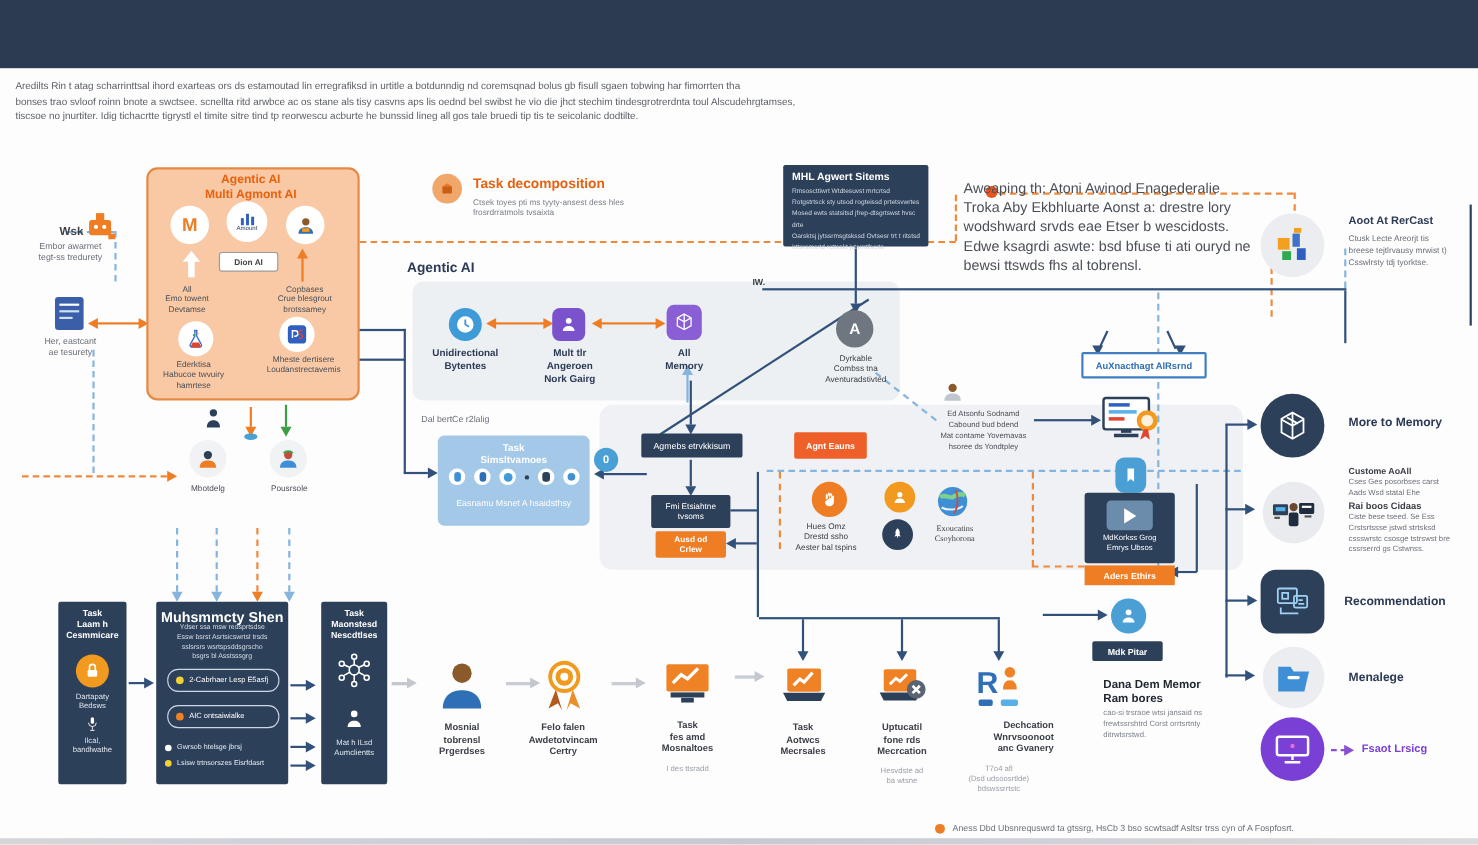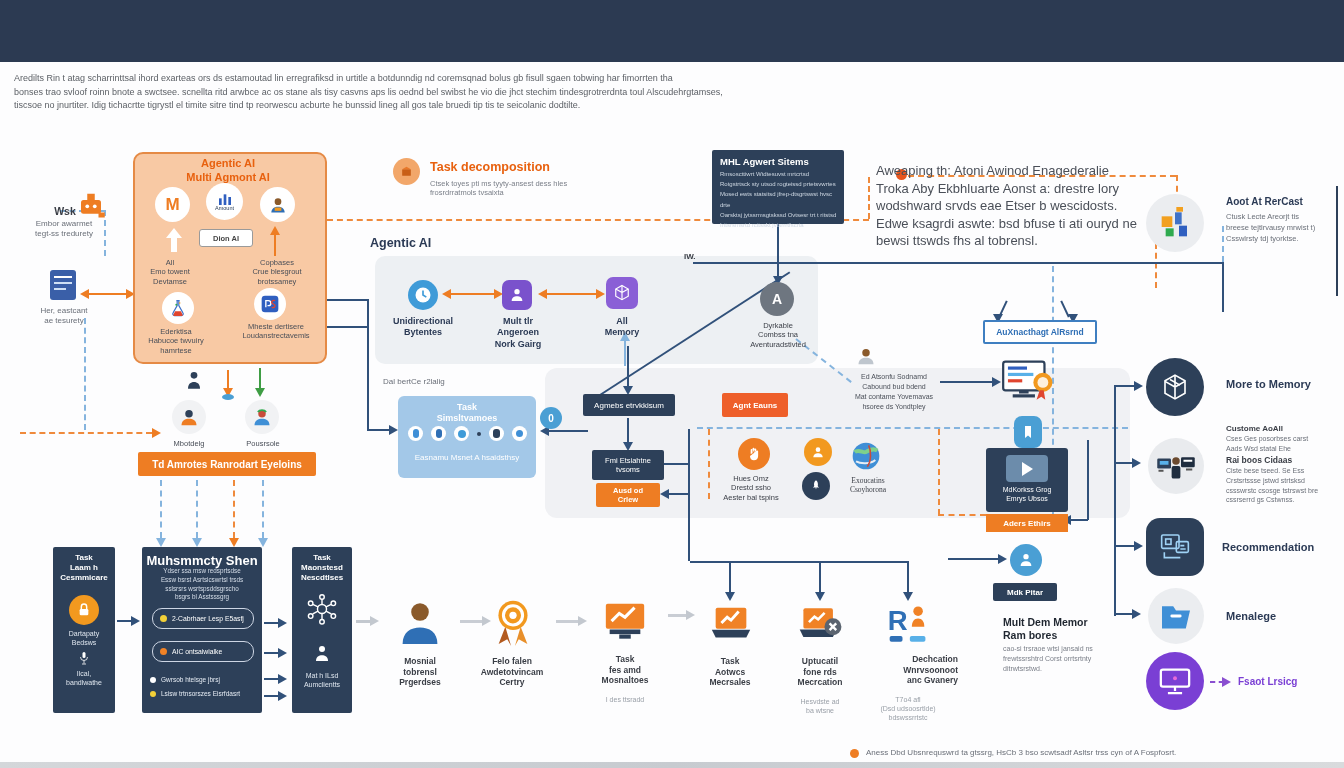--- a/index.html
+++ b/index.html
@@ -225,23 +225,20 @@
   <div class="txt tc" style="left:158px;top:439px;width:62px;font-size:7.5px;color:#4a4f58;">Mbotdelg</div>
   <div class="circ" style="left:245px;top:400px;width:34px;height:34px;background:#f1f2f4;">
     <svg width="20" height="20" viewBox="0 0 24 24">
         <circle cx="12" cy="8" r="4.5" fill="#c84b3a"></circle>
         <path d="M3 22c0-6 4.5-8 9-8s9 2 9 8z" fill="#3f8fd6"></path>
         <path d="M7 6c2-3 8-3 10 0" stroke="#2faa4f" stroke-width="2" fill="none"></path>
       </svg>
   </div>
   <div class="txt tc" style="left:232px;top:439px;width:62px;font-size:7.5px;color:#4a4f58;">Pousrsole</div>
 
-  <div class="abs" style="left:138px;top:452px;width:178px;height:24px;background:#ee7d23;border-radius:2px;display:flex;align-items:center;justify-content:center;">
-    <span class="b" style="font-size:10px;color:#fff;">Td Amrotes Ranrodart Eyeloins</span>
-  </div>
 
   <div class="navybox" style="left:53px;top:547px;width:62px;height:166px;"></div>
   <div class="txt tc b" style="left:55px;top:553px;width:58px;font-size:8px;color:#fff;">Task
 Laam h
 Cesmmicare</div>
   <div class="circ" style="left:69px;top:595px;width:30px;height:30px;background:#f2991f;">
     <svg width="16" height="16" viewBox="0 0 24 24">
         <path d="M8 11V7a4 4 0 018 0v4" stroke="#fff" stroke-width="2.2" fill="none"></path>
         <rect x="5.5" y="10.5" width="13" height="9.5" rx="2" fill="#fff"></rect>
       </svg>
@@ -496,21 +493,21 @@
   </div>
   <div class="circ" style="left:1010px;top:544px;width:32px;height:32px;background:#4a9fd4;">
     <svg width="16" height="16" viewBox="0 0 24 24">
         <circle cx="12" cy="7" r="4" fill="#fff"></circle>
         <path d="M4 21c0-5 4-7 8-7s8 2 8 7z" fill="#fff"></path>
       </svg>
   </div>
   <div class="navybox" style="left:993px;top:583px;width:64px;height:18px;display:flex;align-items:center;justify-content:center;">
     <span class="b" style="font-size:8px;color:#fff;">Mdk Pitar</span>
   </div>
-  <div class="txt b" style="left:1003px;top:616px;width:140px;font-size:10.5px;color:#1f2630;line-height:1.2;">Mult Dem Memor
+  <div class="txt b" style="left:1003px;top:616px;width:140px;font-size:10.5px;color:#1f2630;line-height:1.2;">Dana Dem Memor
 Ram bores</div>
   <div class="txt" style="left:1003px;top:644px;width:150px;font-size:7px;color:#7a7f88;line-height:1.45;">cao-si trsraoe wtsi jansaid ns
 frewtssrshtrd Corst orrtsrtnty
 ditrwtsrstwd.</div>
 
   <div class="abs" style="left:1002px;top:300px;width:2px;height:18px;background:#31517a;transform:rotate(25deg);"></div>
   <div class="ah d cN" style="left:993px;top:314px;"></div>
   <div class="abs" style="left:1064px;top:300px;width:2px;height:18px;background:#31517a;transform:rotate(-25deg);"></div>
   <div class="ah d cN" style="left:1068px;top:314px;"></div>
   <div class="abs" style="left:983px;top:320px;width:110px;height:20px;background:#fff;border:2px solid #3f7fc1;border-radius:2px;display:flex;align-items:center;justify-content:center;">

